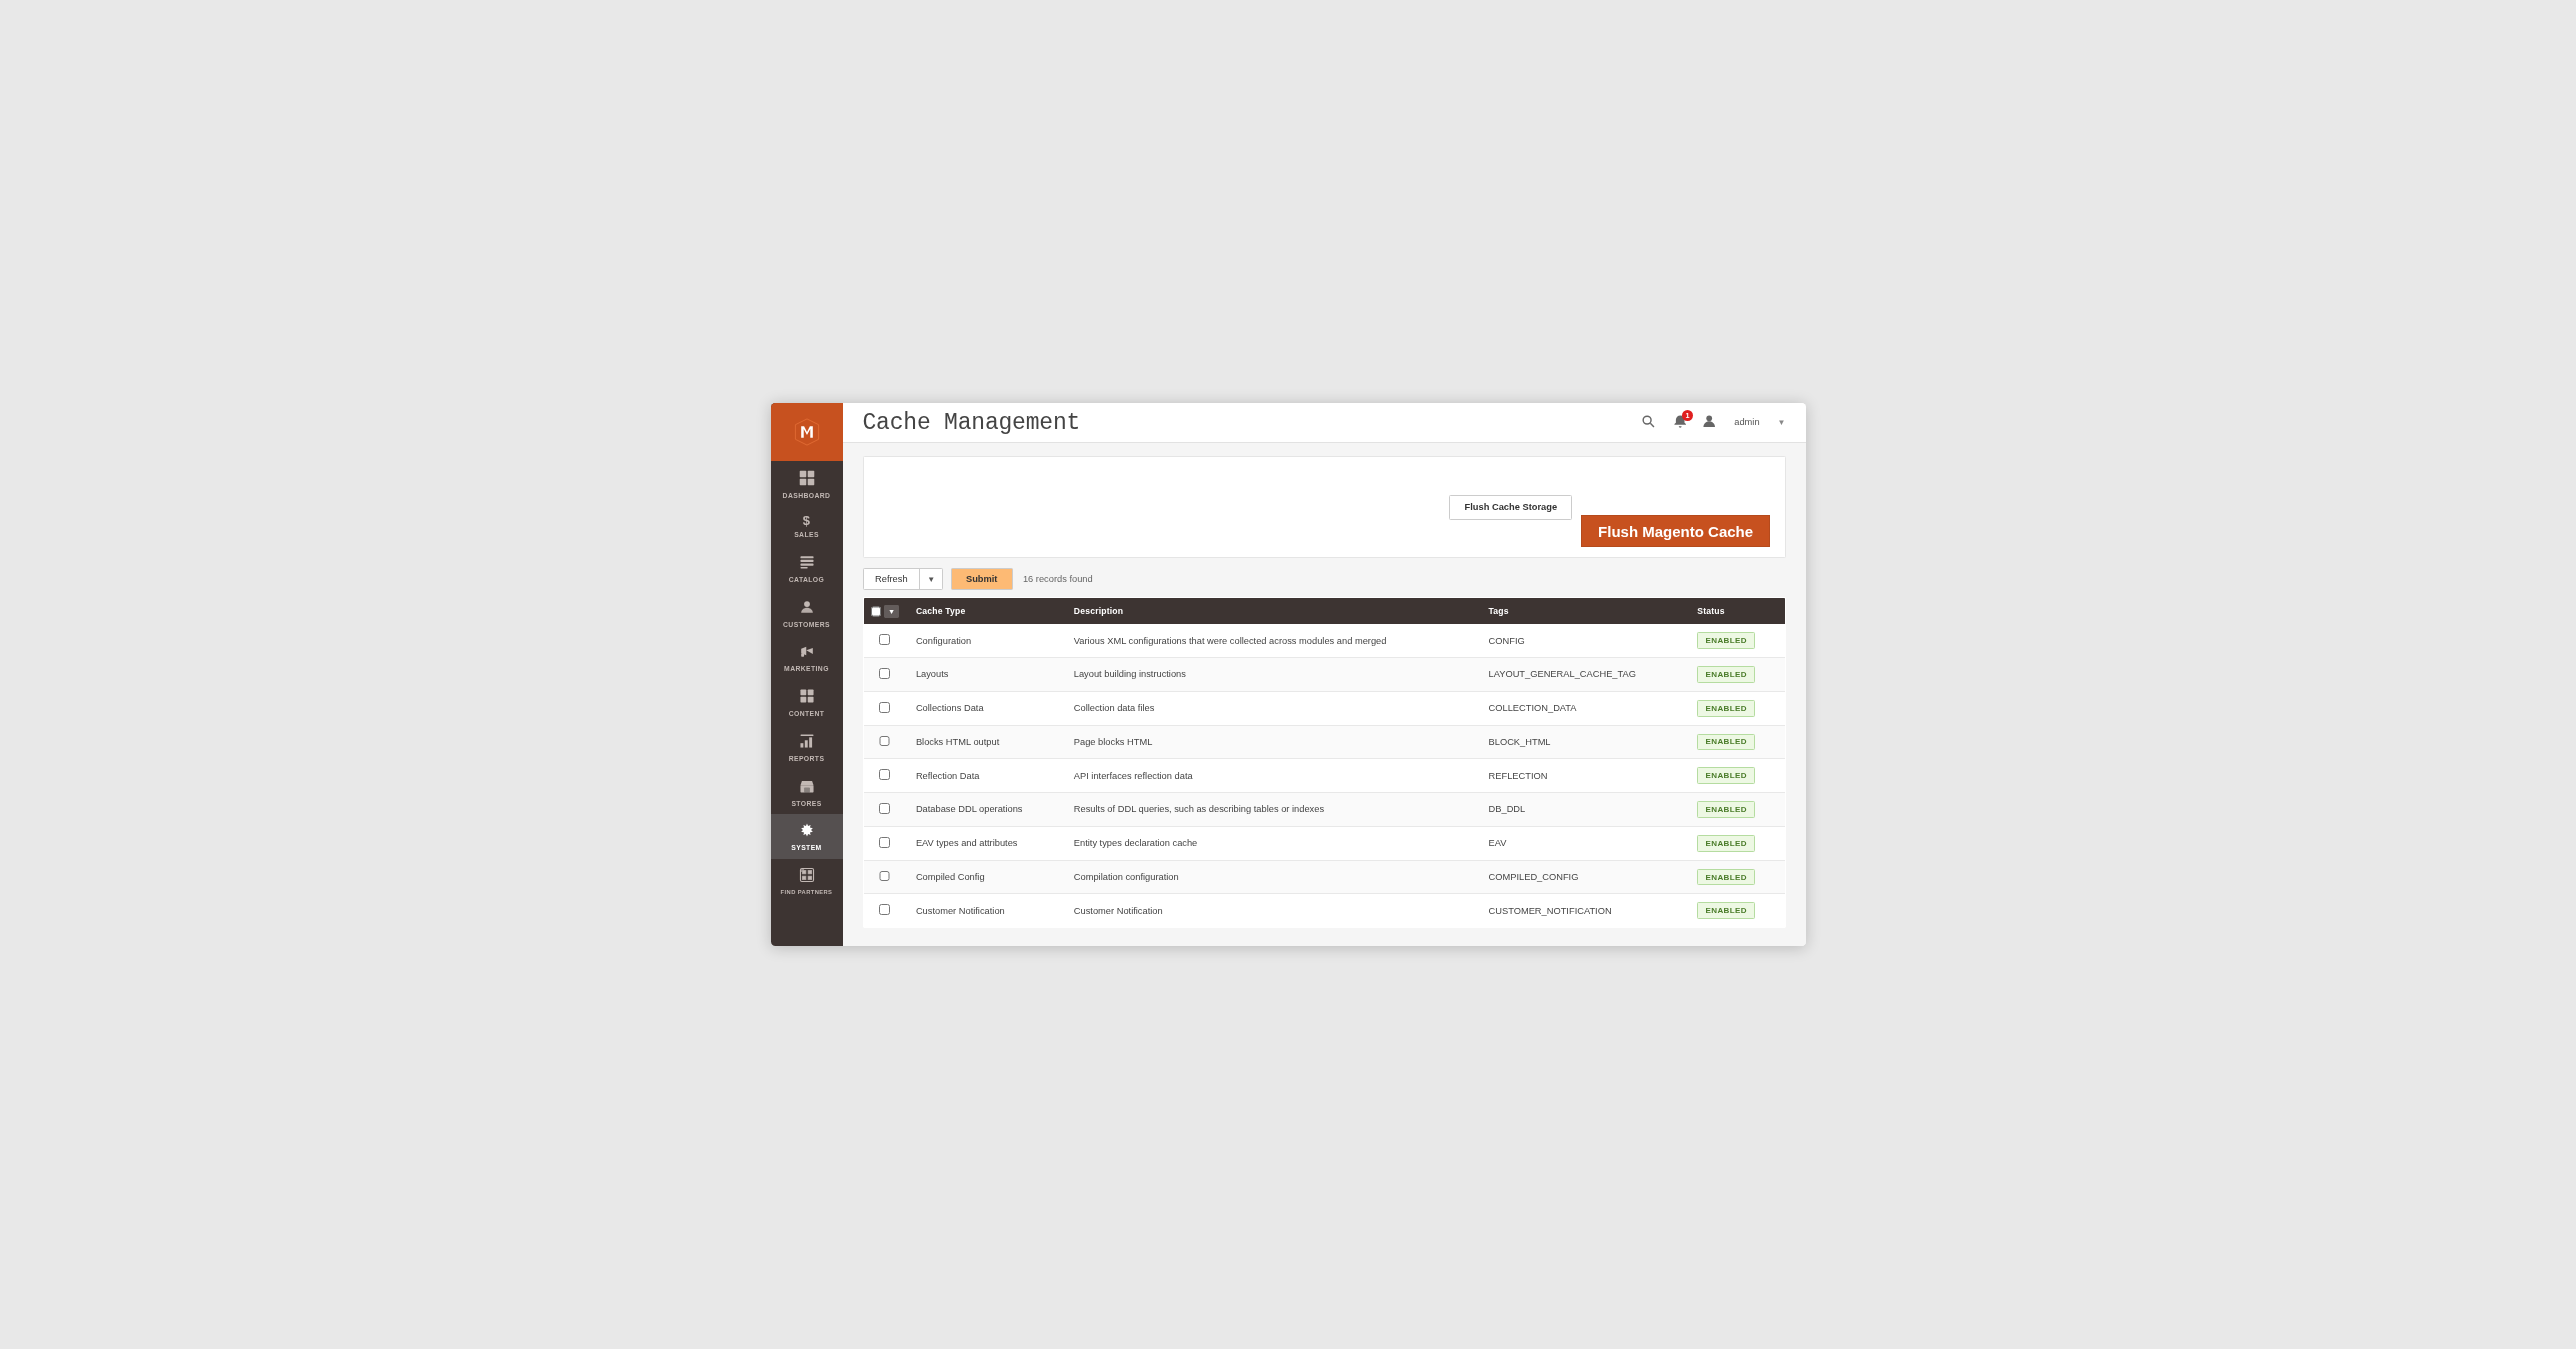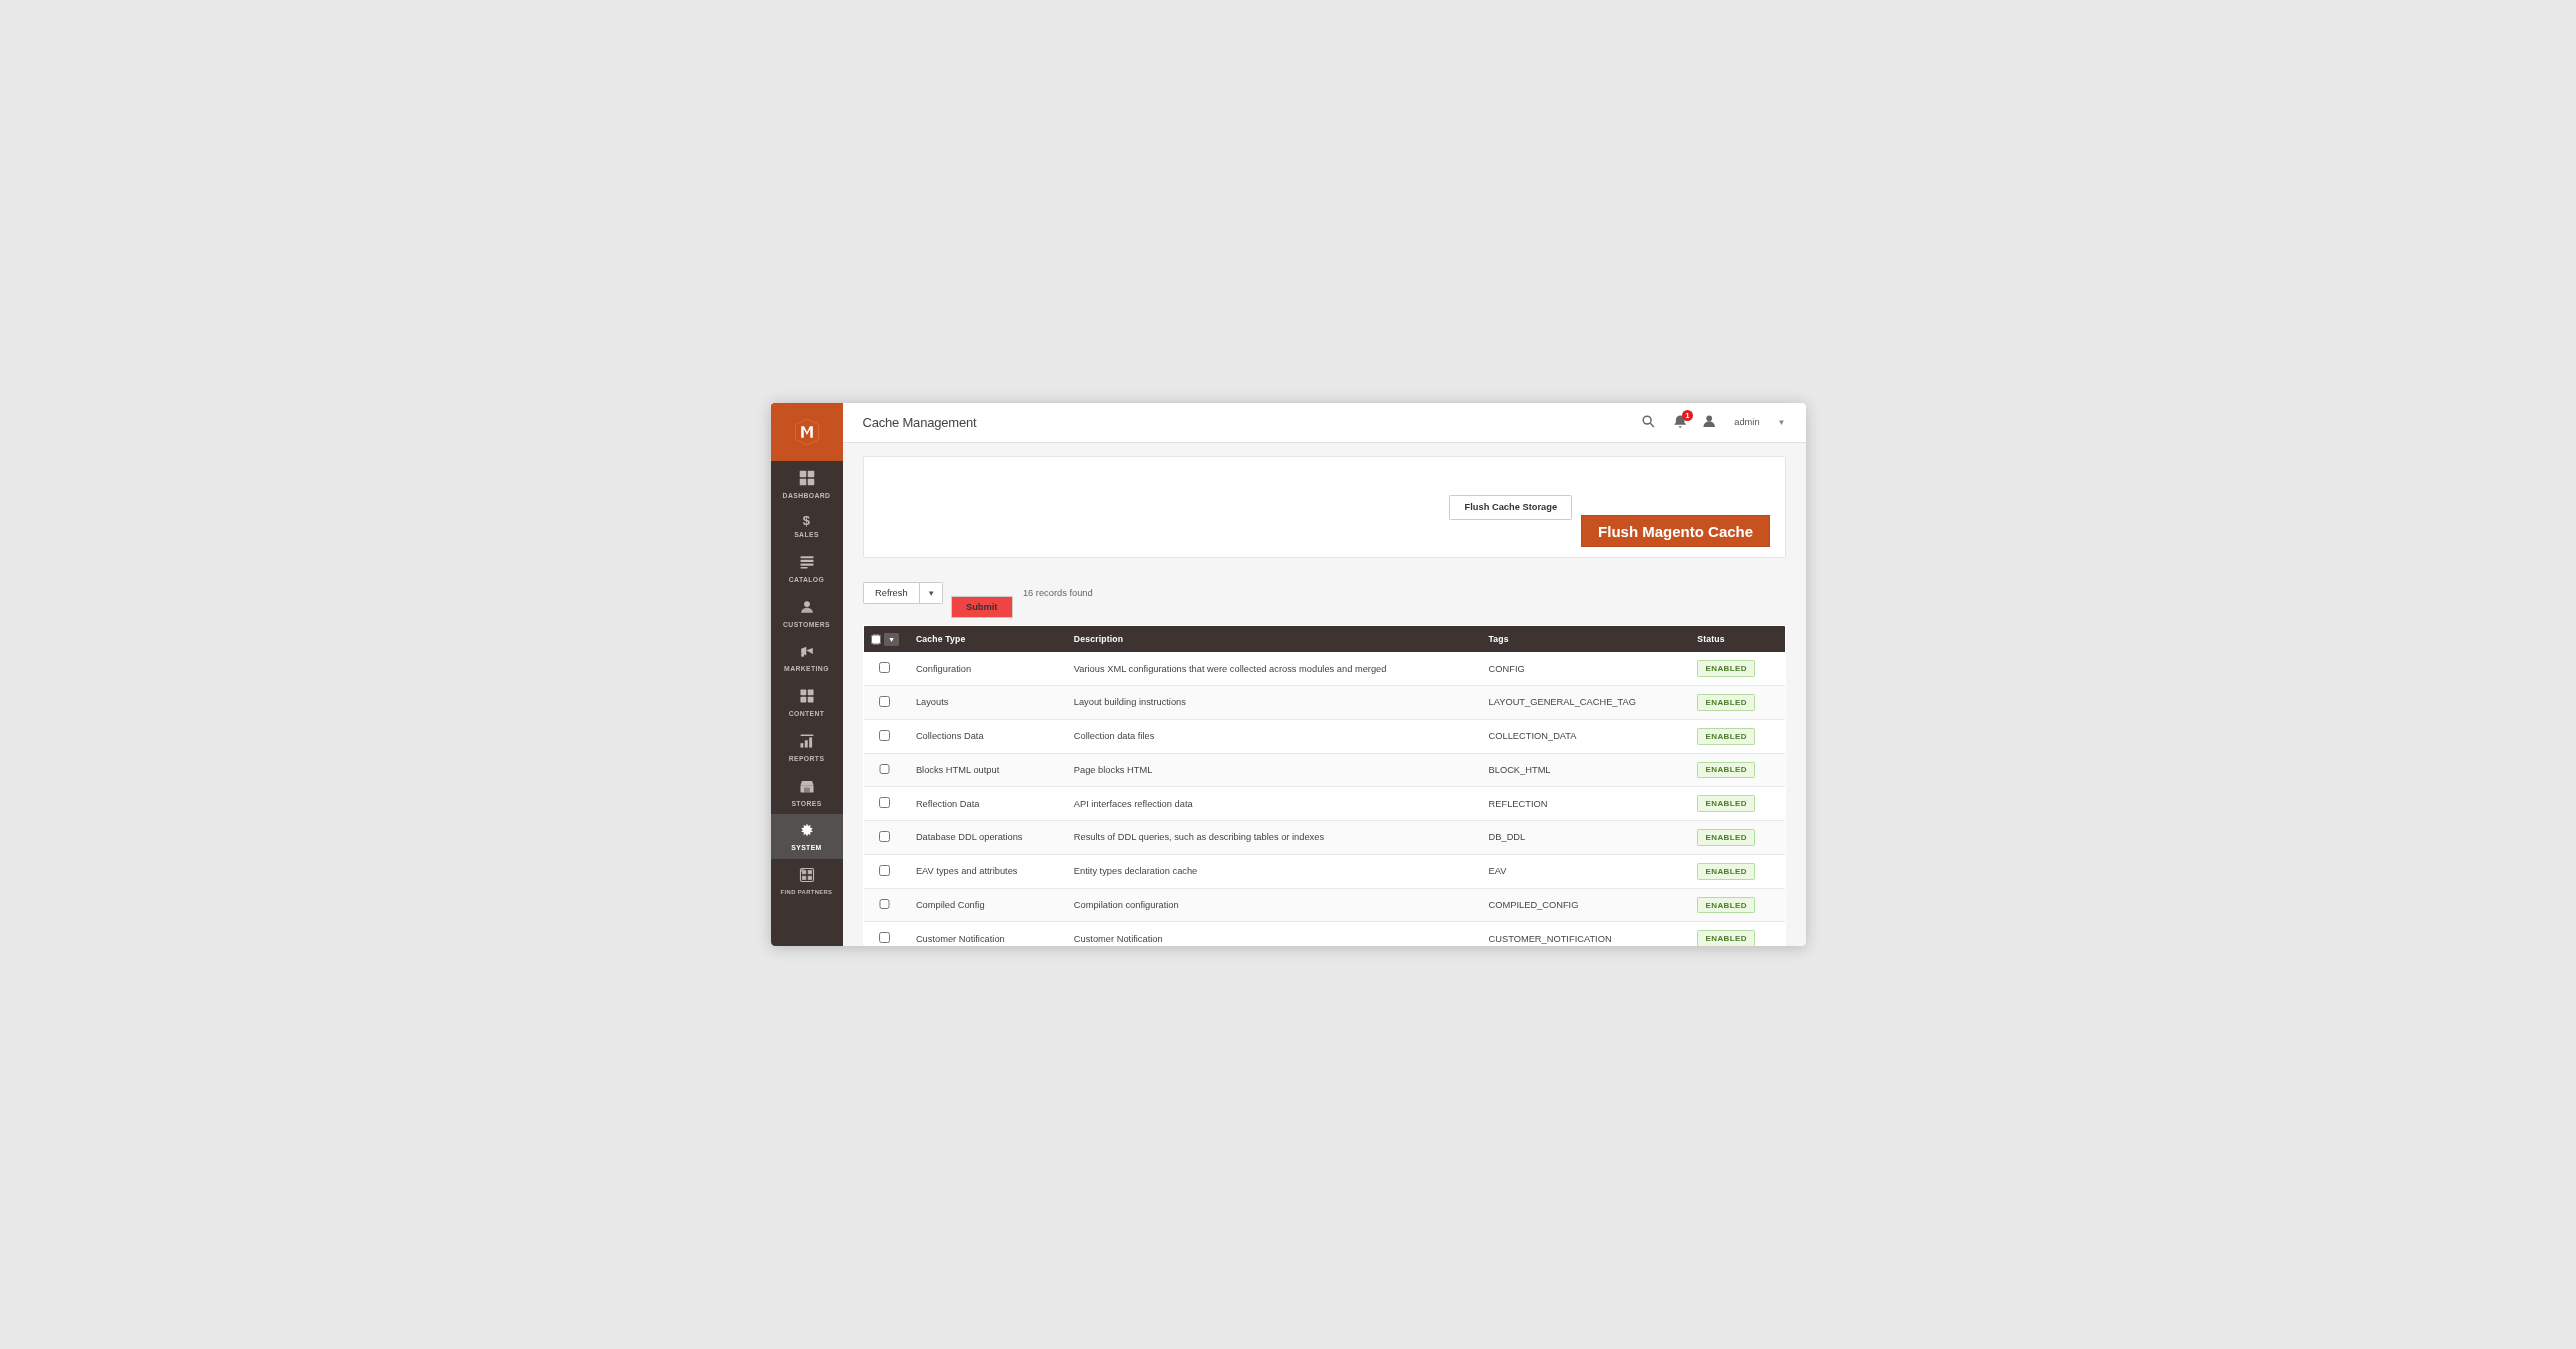--- a/index.html
+++ b/index.html
@@ -84,24 +84,25 @@
       background: #fff;
       height: 40px;
       display: flex;
       align-items: center;
       justify-content: space-between;
       padding: 0 20px;
       border-bottom: 0.7px solid #e2e2e2;
       flex-shrink: 0;
     }
     .topbar-title {
-      font-size: 13px;
+      font-size: 23px;
       font-weight: 300;
       color: #444;
       letter-spacing: -0.2px;
+      font-family: Liberation Mono, monospace;
     }
     .topbar-right {
       display: flex;
       align-items: center;
       gap: 11.5px;
     }
     .search-icon-btn {
       background: none;
       border: none;
       cursor: pointer;
@@ -216,29 +217,28 @@
     }
     .btn-refresh-dropdown {
       background: #fff;
       border: none;
       padding: 5px 7.2px;
       cursor: pointer;
       color: #555;
       font-size: 8px;
     }
     .btn-submit {
-      background: #ef4444;
+      background: #fdba74;
       border: 0.7px solid #ccc;
       padding: 5px 14.4px;
       font-size: 9.3px;
       font-weight: 600;
       cursor: pointer;
       color: #333;
       border-radius: 1.4px;
-      margin-top: 28px;
     }
     .records-found {
       color: #666;
       font-size: 9.3px;
       margin-left: 2.9px;
     }
     
     .data-table {
       width: 100%;
       border-collapse: collapse;

